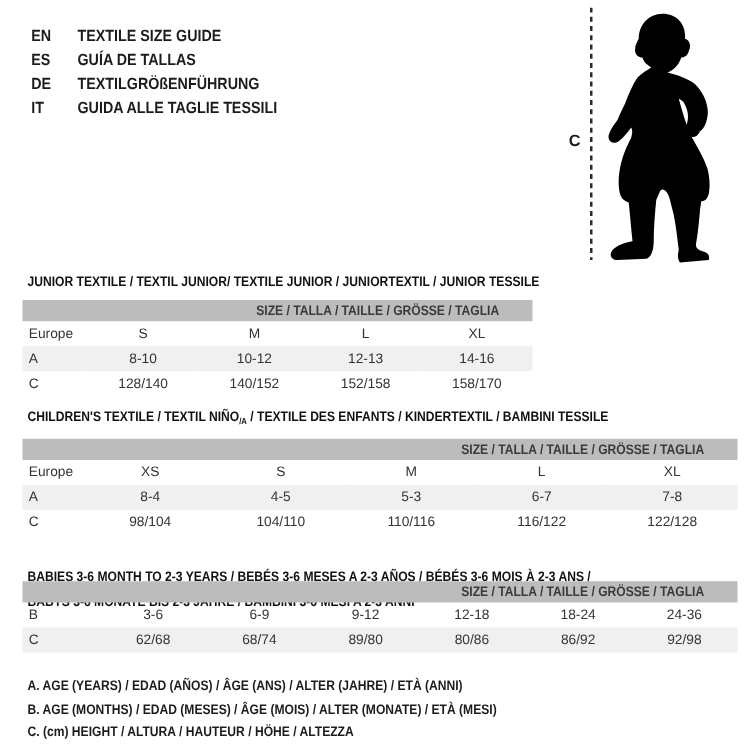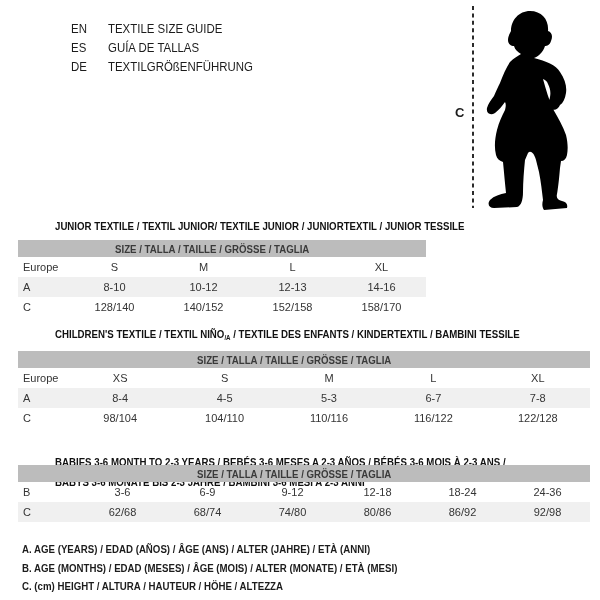--- a/index.html
+++ b/index.html
@@ -9,37 +9,37 @@
     --text-table:#343434;
   }
   html,body{margin:0;padding:0;background:#fff;}
   .canvas{
     position:relative;width:600px;height:600px;background:#fff;overflow:hidden;
     font-family:"Liberation Sans","DejaVu Sans",sans-serif;color:var(--text-dark);
   }
   .cond{display:inline-block;transform:scaleX(0.88);transform-origin:0 50%;white-space:nowrap;}
   
   .lang-block{position:absolute;left:25px;top:19px;}
-  .lang-row{display:flex;height:19px;line-height:19px;font-weight:normal;font-size:13px;margin-left:46px;}
+  .lang-row{display:flex;height:19px;line-height:19px;font-weight:bold;font-size:13px;}
   .lang-code{width:37px;}
   
   .fig-svg{position:absolute;left:480px;top:0;}
   .measure-svg{position:absolute;left:470px;top:6px;}
   .fig-c{position:absolute;left:455px;top:105px;font-weight:bold;font-size:13px;}
   
-  .sec-title{position:absolute;left:22px;font-weight:bold;font-size:11px;color:#111;line-height:20px;margin-left:33px;}
+  .sec-title{position:absolute;left:22px;font-weight:bold;font-size:11px;color:#111;line-height:20px;}
   .subsc{font-size:7px;vertical-align:-2px;}
   
   table.size-table{
     position:absolute;left:18px;border-collapse:collapse;table-layout:fixed;
     font-size:11px;color:var(--text-table);
   }
   table.size-table th{
     background:var(--table-header-bg);color:#3a3a3a;font-weight:bold;
-    text-align:center;height:17px;padding:0 0 0 6px;font-size:11px;margin-top:48px;
+    text-align:right;height:17px;padding:0 0 0 6px;font-size:11px;margin-top:48px;
   }
   table.size-table td{height:20px;line-height:16px;text-align:center;padding:0;font-weight:normal;}
   table.size-table td.lbl{text-align:left;padding-left:5px;}
   tr.striped td{background:var(--row-stripe);}
   .t-junior{top:240px;width:408px;}
   .t-junior col.label-col{width:52px;}
   .t-children{top:351px;width:572px;}
   .t-children col.label-col{width:50px;}
   .t-babies{top:465px;width:572px;}
   .t-babies col.label-col{width:62px;}
@@ -57,20 +57,24 @@
       <span class="lang-code cond">EN</span>
       <span class="cond">TEXTILE SIZE GUIDE</span>
     </div>
     <div class="lang-row">
       <span class="lang-code cond">ES</span>
       <span class="cond">GUÍA DE TALLAS</span>
     </div>
     <div class="lang-row">
       <span class="lang-code cond">DE</span>
       <span class="cond">TEXTILGRÖßENFÜHRUNG</span>
+    </div>
+    <div class="lang-row">
+      <span class="lang-code cond">IT</span>
+      <span class="cond">GUIDA ALLE TAGLIE TESSILI</span>
     </div>
   </div>
 
   <svg class="measure-svg" width="6" height="202">
     <line x1="3" y1="0" x2="3" y2="202" stroke="#2b2b2b" stroke-width="2" stroke-dasharray="4 3.4"></line>
   </svg>
   <div class="fig-c">C</div>
 
   <svg class="fig-svg" width="120" height="215" viewBox="0 0 120 215">
     <path fill="#000" d="
@@ -234,21 +238,21 @@
         <td>6-9</td>
         <td>9-12</td>
         <td>12-18</td>
         <td>18-24</td>
         <td>24-36</td>
       </tr>
       <tr class="striped">
         <td class="lbl">C</td>
         <td>62/68</td>
         <td>68/74</td>
-        <td>74/80</td>
+        <td>89/80</td>
         <td>80/86</td>
         <td>86/92</td>
         <td>92/98</td>
       </tr>
     </tbody>
   </table>
 
   <div class="footnotes">
     <div><span class="cond">A. AGE (YEARS) / EDAD (AÑOS) / ÂGE (ANS) / ALTER (JAHRE) / ETÀ (ANNI)</span></div>
     <div><span class="cond">B. AGE (MONTHS) / EDAD (MESES) / ÂGE (MOIS) / ALTER (MONATE) / ETÀ (MESI)</span></div>

